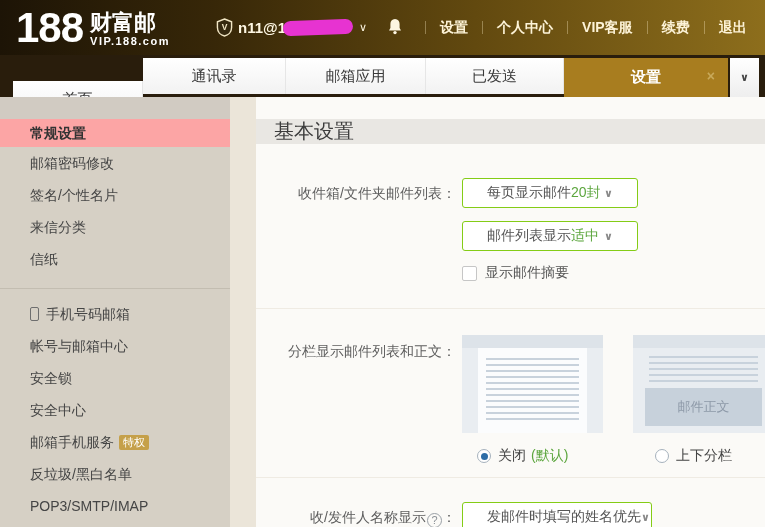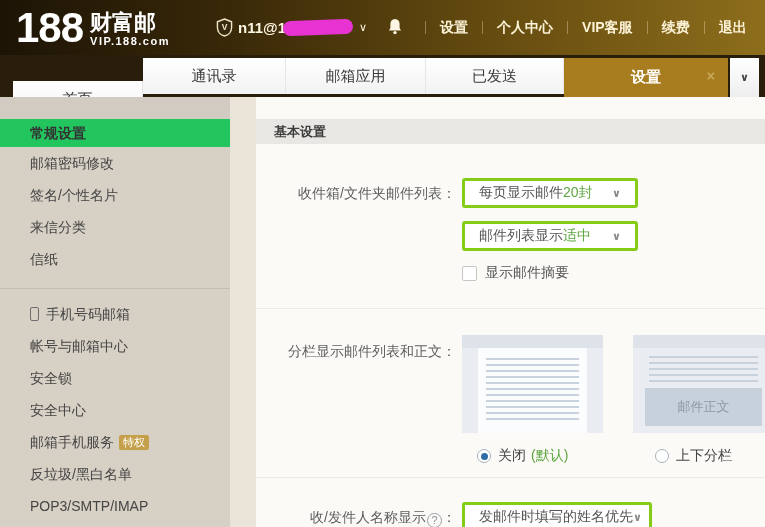--- a/index.html
+++ b/index.html
@@ -36,39 +36,39 @@
   .tab-close{ position:absolute; right:13px; top:10px; color:#c8a95a; font-size:14px; cursor:pointer; }
   .tab-dd{ height:39px; margin-top:3px; margin-left:2px; width:29px; background:linear-gradient(#ffffff,#eeeeee);
     display:flex; align-items:center; justify-content:center; color:#444; font-size:11px; font-weight:bold; cursor:pointer; }
 
   
   .content{ display:flex; height:430px; }
   .sidebar{ width:230px; background:#d6d0c5; flex-shrink:0; }
   .side-top{ height:22px; background:#d1cbc2; }
   .side-item{ height:32px; line-height:32px; padding-left:30px; font-size:14px; color:#454545;
     cursor:pointer; white-space:nowrap; }
-  .side-item.active{ height:28px; line-height:28px; background:#22c55e; font-weight:bold; color:#333; }
+  .side-item.active{ height:28px; line-height:28px; background:#fca5a5; font-weight:bold; color:#333; }
   .side-divider{ border-top:1px solid #c3bdb1; margin:13px 0 9px 0; }
   .phone-icon{ display:inline-block; width:9px; height:14px; border:1px solid #6e6e6e; border-radius:2px;
     margin-right:7px; vertical-align:-2px; }
   .badge{ display:inline-block; background:#c5a04a; color:#fff; font-size:11px; line-height:15px;
     padding:0 4px; border-radius:2px; margin-left:5px; vertical-align:1px; }
   .gapcol{ width:26px; background:#ebe5d9; flex-shrink:0; }
   .main{ flex:1; background:#fbfaf7; overflow:hidden; }
   .main-spacer{ height:22px; }
   .section-header{ height:25px; line-height:25px; background:#e9e7e3; padding-left:18px;
-    font-weight:bold; font-size:13px; color:#3c3c3c; }
+    font-weight:normal; font-size:20px; color:#3c3c3c; }
 
   .row{ display:flex; }
   .row-label{ width:200px; flex-shrink:0; text-align:right; color:#5e5e5e; font-size:14px; }
   .row-ctrl{ margin-left:6px; }
   .row1{ padding-top:34px; padding-bottom:10px; }
   .row1 .row-label{ line-height:30px; }
-  .selectbox{ width:176px; height:30px; background:#fff; border:3px solid #84cc16; border-radius:3px;
-    display:flex; align-items:center; padding:0 14px; cursor:pointer; }
+  .selectbox{ width:176px; height:30px; background:#fff; border:1px solid #84cc16; border-radius:3px;
+    display:flex; align-items:center; padding:0 24px; cursor:pointer; }
   .selectbox .sel-text{ flex:1; font-size:14px; color:#555; white-space:nowrap; }
   .sel-green{ color:#5ca63e; }
   .sel-chevron{ color:#888; font-size:11px; font-weight:bold; }
   .sel-gap{ height:13px; }
   .check-row{ display:flex; align-items:center; margin-top:13px; cursor:pointer; }
   .checkbox{ width:15px; height:15px; background:#fff; border:1px solid #c6c6c6; border-radius:2px; }
   .check-label{ margin-left:8px; color:#555; }
 
   .row2{ border-top:1px solid #efebe3; padding-top:26px; padding-bottom:12px;margin-top:16px; }
   .row2 .row-label{ padding-top:8px; }

